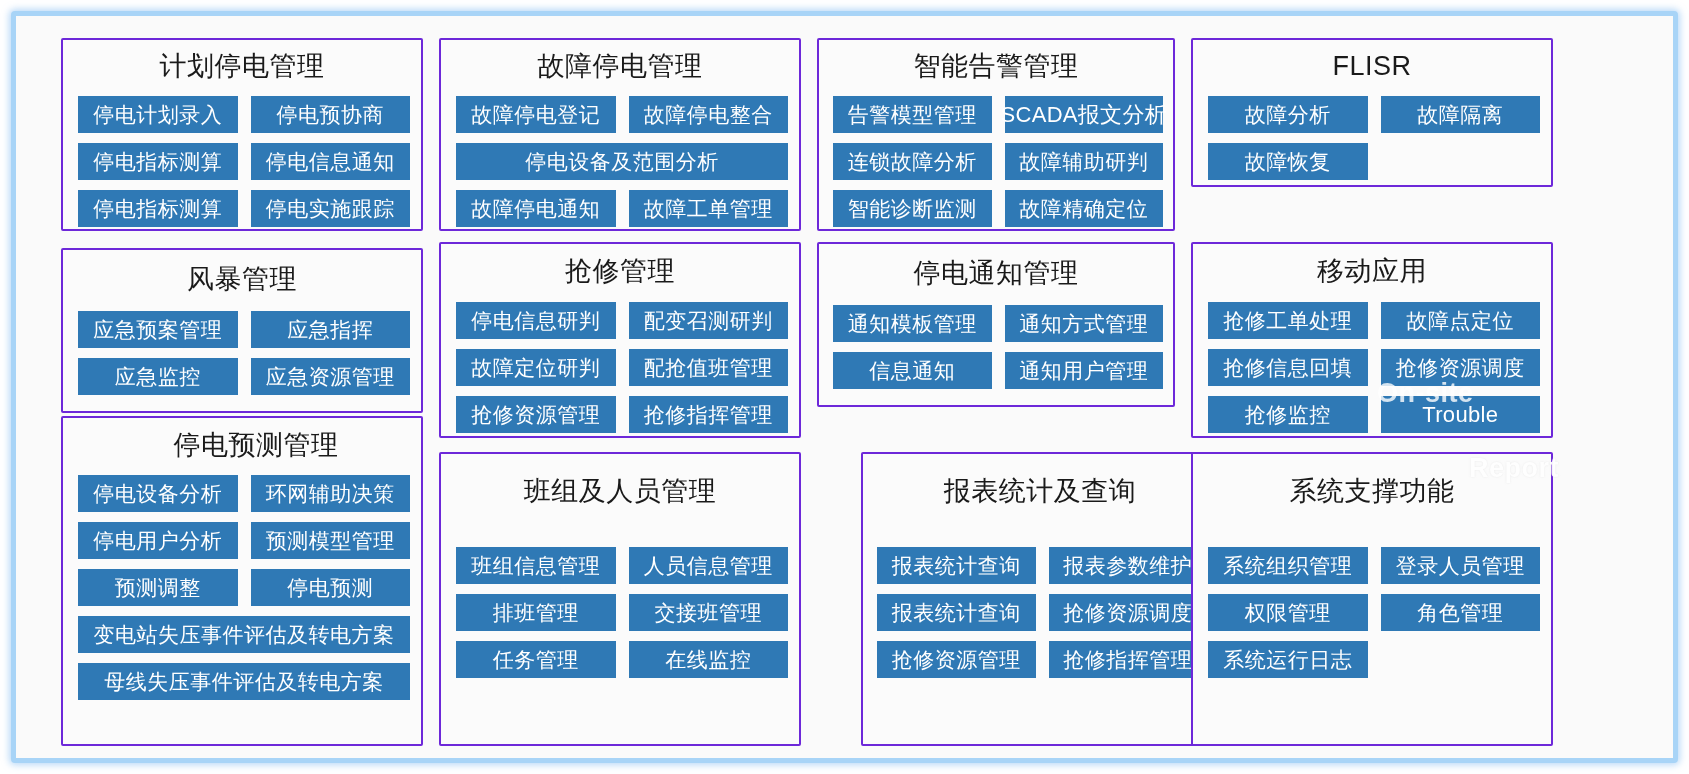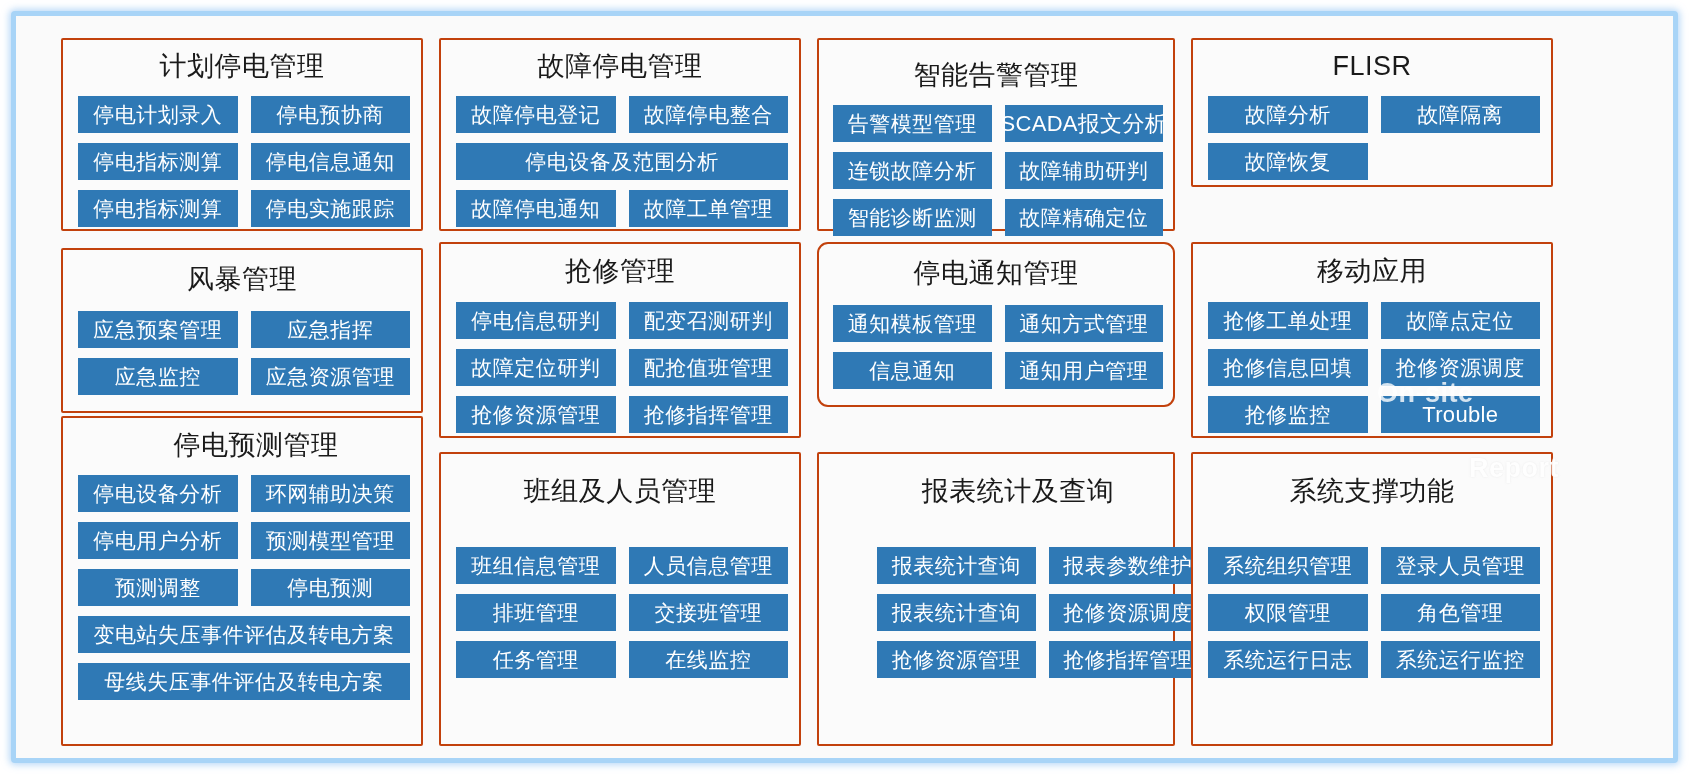--- a/index.html
+++ b/index.html
@@ -20,21 +20,21 @@
   }
   #board {
     position: absolute;
     left: 0; top: 0; right: 0; bottom: 0;
     padding: 22px 28px 22px 45px;
   }
 
   .panel {
     position: absolute;
     background: #fbfbfb;
-    border: 2px solid #c2410c;
+    border: 2px solid #6d28d9;
     border-radius: 2px;
   }
   .panel-title {
     text-align: center;
     color: #1a1a1a;
     font-size: 27px;
     font-weight: 400;
     letter-spacing: 0.5px;
     line-height: 1;
   }
@@ -150,42 +150,42 @@
         <div class="btn half">班组信息管理</div>
         <div class="btn half">人员信息管理</div>
         <div class="btn half">排班管理</div>
         <div class="btn half">交接班管理</div>
         <div class="btn half">任务管理</div>
         <div class="btn half">在线监控</div>
       </div>
     </div>
 
     <div class="panel" style="left:801px; top:22px; width:358px; height:193px;">
-      <div class="panel-title" style="margin-top:22px;">智能告警管理</div>
+      <div class="panel-title" style="margin-top:13px;">智能告警管理</div>
       <div class="btn-grid" style="margin:16px 14px 0 14px; width:330px;">
         <div class="btn half">告警模型管理</div>
         <div class="btn half latin">SCADA报文分析</div>
         <div class="btn half">连锁故障分析</div>
         <div class="btn half">故障辅助研判</div>
         <div class="btn half">智能诊断监测</div>
         <div class="btn half">故障精确定位</div>
       </div>
     </div>
 
-    <div class="panel" style="left:801px; top:226px; width:358px; height:165px;border-radius:11px;">
+    <div class="panel" style="left:801px; top:226px; width:358px; height:165px;">
       <div class="panel-title" style="margin-top:16px;">停电通知管理</div>
       <div class="btn-grid" style="margin:18px 14px 0 14px; width:330px;">
         <div class="btn half">通知模板管理</div>
         <div class="btn half">通知方式管理</div>
         <div class="btn half">信息通知</div>
         <div class="btn half">通知用户管理</div>
       </div>
     </div>
 
-    <div class="panel" style="left:801px; top:436px; width:358px; height:294px;padding-left:44px;">
+    <div class="panel" style="left:845px; top:436px; width:358px; height:294px;">
       <div class="panel-title" style="margin-top:24px;">报表统计及查询</div>
       <div class="btn-grid" style="margin:42px 14px 0 14px; width:330px;">
         <div class="btn half">报表统计查询</div>
         <div class="btn half">报表参数维护</div>
         <div class="btn half">报表统计查询</div>
         <div class="btn half">抢修资源调度</div>
         <div class="btn half">抢修资源管理</div>
         <div class="btn half">抢修指挥管理</div>
       </div>
     </div>
@@ -213,20 +213,19 @@
     </div>
 
     <div class="panel" style="left:1175px; top:436px; width:362px; height:294px;">
       <div class="panel-title" style="margin-top:24px;">系统支撑功能</div>
       <div class="btn-grid" style="margin:42px 15px 0 15px; width:332px;">
         <div class="btn half">系统组织管理</div>
         <div class="btn half">登录人员管理</div>
         <div class="btn half">权限管理</div>
         <div class="btn half">角色管理</div>
         <div class="btn half">系统运行日志</div>
-        <div class="btn half">系统运行监控</div>
       </div>
     </div>
 
     <div class="overlay-text faint" style="left:1453px; top:437px;">Report</div>
 
   </div>
 </div>
 
 </body></html>

